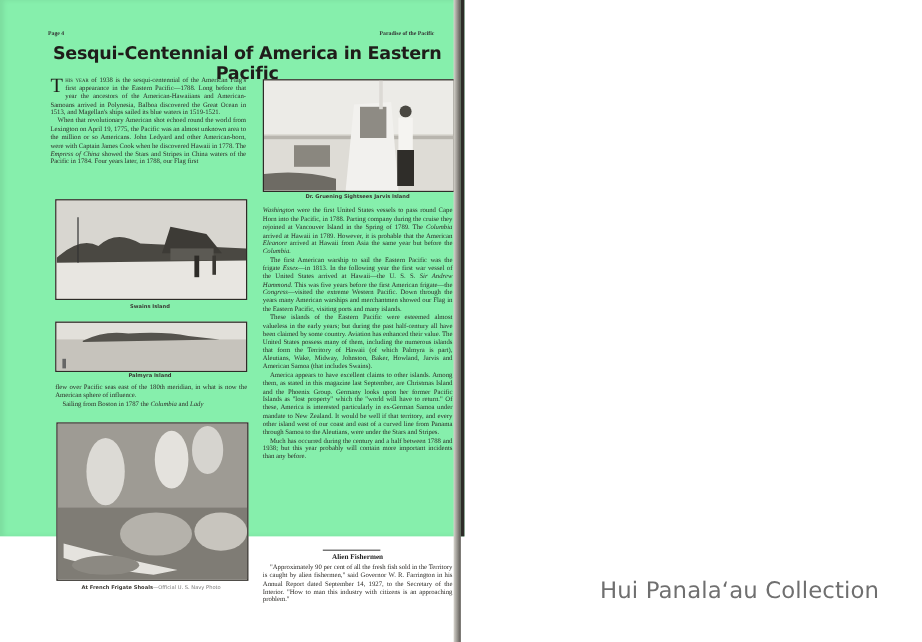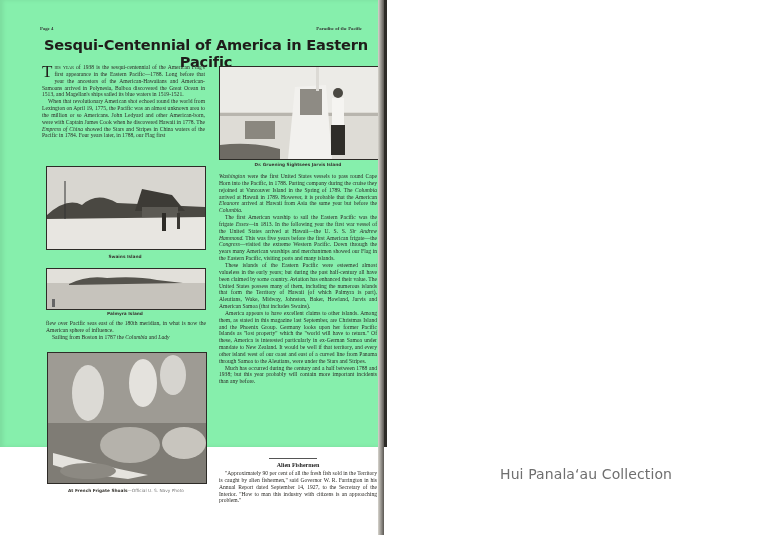--- a/index.html
+++ b/index.html
@@ -49,22 +49,22 @@
   }
   .caption .credit { font-weight: normal; color: #777; }
   .rule-short {
     position: absolute; left: 269px; top: 458px; width: 48px; height: 1px; background: #555;
   }
   .subhead {
     position: absolute; left: 218px; top: 462px; width: 160px; text-align: center;
     font-size: 6px; font-weight: bold; color: #222;
   }
   .watermark {
-    position: absolute; left: 500px; top: 466px;
-    font-family: "DejaVu Sans", sans-serif; font-size: 14px; color: #6f6f6f;
+    position: absolute; left: 500px; top: 481px;
+    font-family: "DejaVu Sans", sans-serif; font-size: 19px; color: #6f6f6f;
     letter-spacing: 0.1px;
   }
 </style>
 </head>
 <body>
 
 <div class="scan">
 
   <div class="running-head rh-left">Page 4</div>
   <div class="running-head rh-right">Paradise of the Pacific</div>

